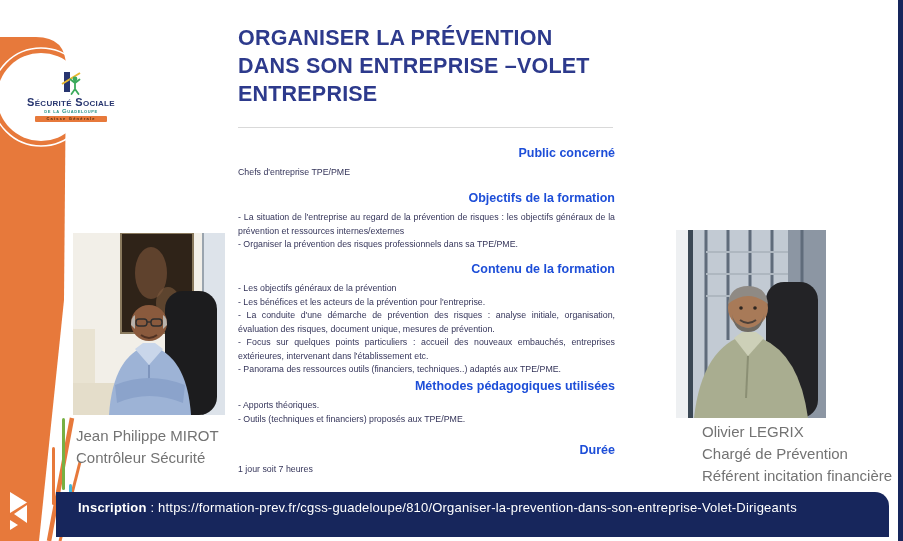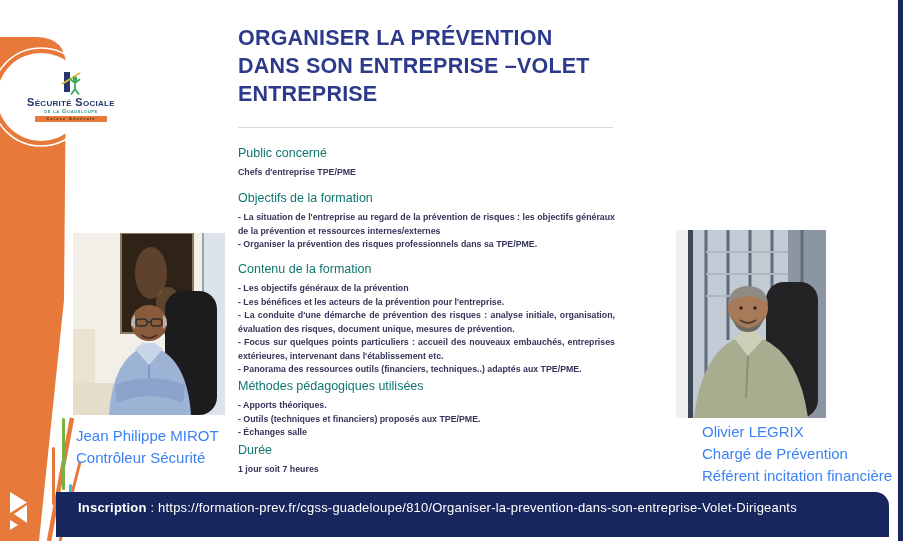--- a/index.html
+++ b/index.html
@@ -15,28 +15,28 @@
   .logo-line1{font-variant:small-caps;font-weight:700;font-size:11px;color:#27356F;letter-spacing:.3px;line-height:11px;}
   .logo-line2{font-variant:small-caps;font-weight:700;font-size:6px;color:#2B958A;letter-spacing:.6px;line-height:7px;}
   .logo-line3{margin:1px auto 0 auto;width:72px;height:6px;background:#E7793B;border-radius:1px;
     font-size:4px;line-height:6px;color:#4a2c10;letter-spacing:1.2px;overflow:hidden;font-weight:700;}
   
   .title{position:absolute;left:238px;top:24px;width:400px;color:#2D3A8C;
     font-size:21.5px;font-weight:700;line-height:28px;letter-spacing:.2px;}
   .divider{position:absolute;left:238px;top:127px;width:375px;height:1px;background:#D9D9D9;}
   
   .section{position:absolute;left:238px;width:377px;}
-  .section h3{margin:0 0 5px 0;font-size:12.5px;font-weight:400;color:#0f766e;line-height:15px;}
-  .section p{margin:0;font-size:8.8px;line-height:13.5px;color:#35355A;text-align:justify;font-weight:bold;}
+  .section h3{margin:0 0 5px 0;font-size:12.5px;font-weight:700;color:#1d4ed8;line-height:15px;text-align:right;}
+  .section p{margin:0;font-size:8.8px;line-height:13.5px;color:#35355A;text-align:justify;}
   .s0{top:146px}.s1{top:191px}.s2{top:262px}.s3{top:379px}.s4{top:443px}
   
   .photo{position:absolute;display:block;}
   .photo-left{left:73px;top:233px;}
   .photo-right{left:676px;top:230px;}
-  .caption{position:absolute;color:#3b82f6;font-size:15px;line-height:22px;}
+  .caption{position:absolute;color:#737373;font-size:15px;line-height:22px;}
   .caption-left{left:76px;top:425px;width:190px;}
   .caption-right{left:686px;top:421px;width:215px;margin-left:16px;}
   
   .bar-accent{position:absolute;border-radius:2px;}
   .bar-orange{left:52px;top:447px;width:3px;height:58px;background:#E7793B;}
   .bar-green{left:62px;top:418px;width:3px;height:72px;background:#77B043;}
   .bar-cyan{left:69px;top:484px;width:3px;height:14px;background:#43B7D9;}
   
   .footer-bar{position:absolute;left:56px;top:492px;width:833px;height:45px;
     background:#17265C;border-radius:0 14px 0 0;color:#fff;
@@ -96,21 +96,20 @@
     <p>- Les bénéfices et les acteurs de la prévention pour l'entreprise.</p>
     <p>- La conduite d'une démarche de prévention des risques : analyse initiale, organisation, évaluation des risques, document unique, mesures de prévention.</p>
     <p>- Focus sur quelques points particuliers : accueil des nouveaux embauchés, entreprises extérieures, intervenant dans l'établissement etc.</p>
     <p>- Panorama des ressources outils (financiers, techniques..) adaptés aux TPE/PME.</p>
   </div>
 
   <div class="section s3">
     <h3>Méthodes pédagogiques utilisées</h3>
     <p>- Apports théoriques.</p>
     <p>- Outils (techniques et financiers) proposés aux TPE/PME.</p>
-    <p>- Échanges salle</p>
   </div>
 
   <div class="section s4">
     <h3>Durée</h3>
     <p>1 jour soit 7 heures</p>
   </div>
 
   <svg class="photo photo-left" width="152" height="182" viewBox="0 0 152 182">
     <rect width="152" height="182" fill="#f2efe8"></rect>
     <rect x="0" y="96" width="22" height="86" fill="#e9e3d2"></rect>

